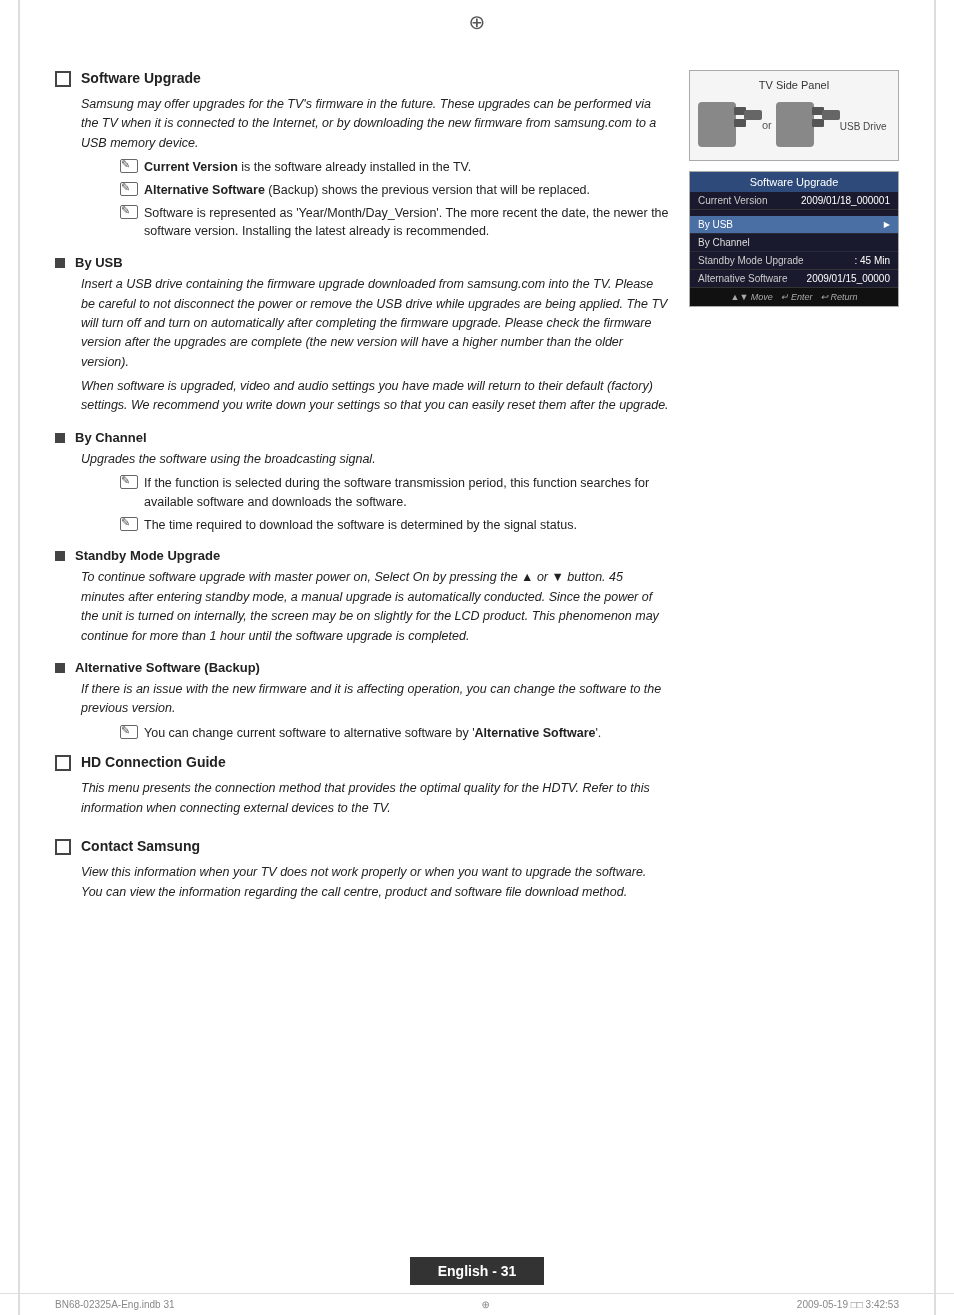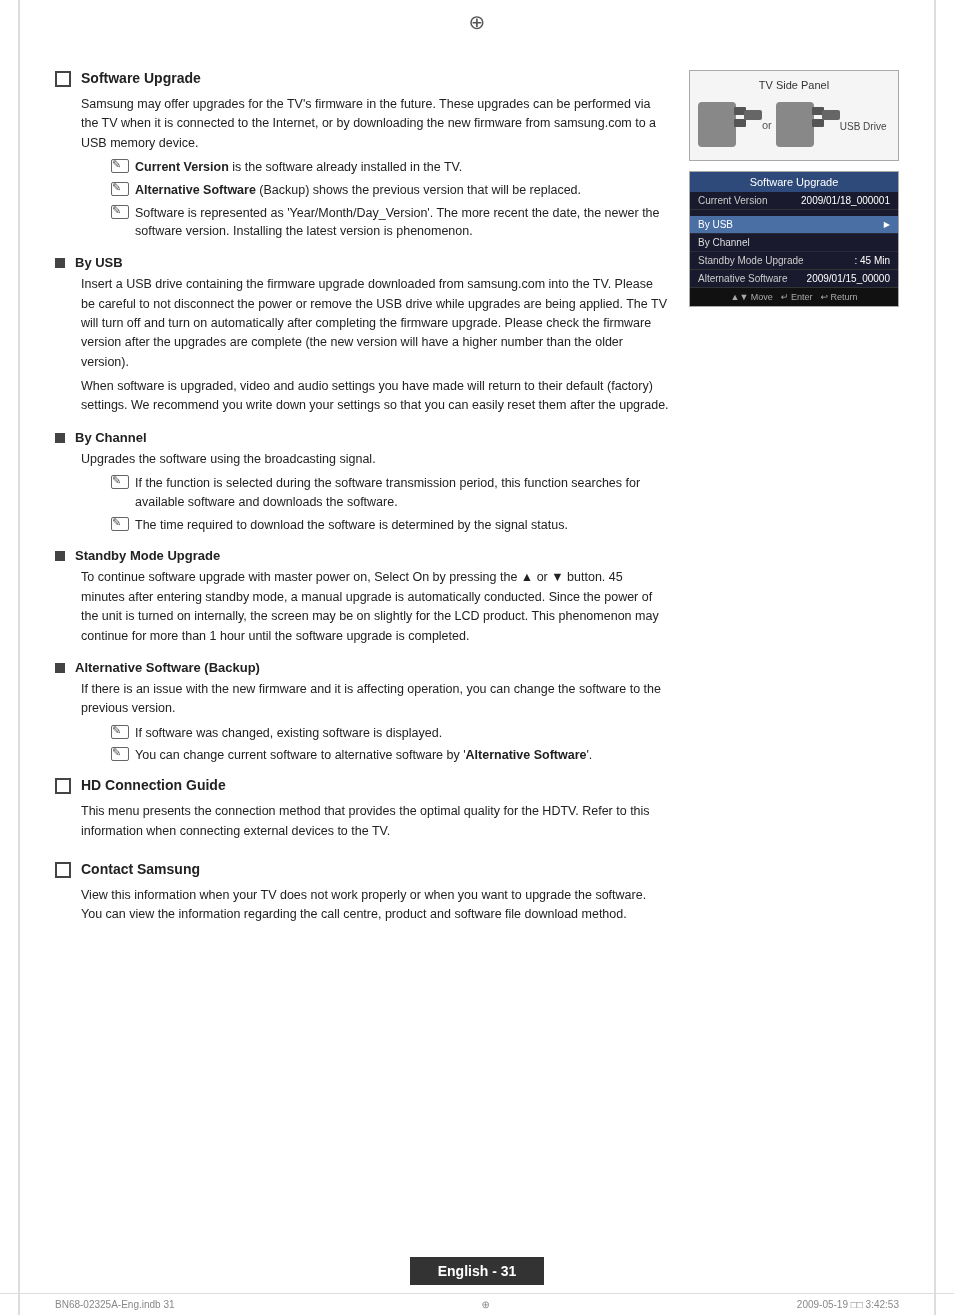--- a/index.html
+++ b/index.html
@@ -95,27 +95,28 @@
       font-size: 13px;
     }
 
     
     .body-text {
       font-size: 12.5px;
       line-height: 1.55;
       color: #222;
       margin-left: 26px;
       margin-bottom: 5px;
+      font-style: italic;
     }
 
     
     .note-item {
       display: flex;
       align-items: flex-start;
-      margin-left: 12px;
+      margin-left: 21px;
       margin-bottom: 4px;
       padding-left: 44px;
     }
     .note-icon {
       width: 18px;
       height: 14px;
       flex-shrink: 0;
       margin-right: 6px;
       margin-top: 1px;
       display: inline-block;
@@ -237,20 +238,21 @@
       font-size: 8px;
     }
     .sw-footer {
       display: flex;
       justify-content: center;
       gap: 8px;
       padding: 4px 6px;
       background: #111;
       font-size: 9px;
       color: #aaa;
+      font-style: italic;
     }
 
     
     .left-content {
       margin-right: 230px;
     }
 
     
     .page-footer {
       position: absolute;
@@ -373,21 +375,21 @@
       </span>
     </div>
     <div class="note-item">
       <span class="note-icon"></span>
       <span class="note-text">
         <span class="bold-inline">Alternative Software</span><span> (Backup) shows the previous version that will be replaced.</span>
       </span>
     </div>
     <div class="note-item">
       <span class="note-icon"></span>
-      <span class="note-text">Software is represented as 'Year/Month/Day_Version'. The more recent the date, the newer the software version. Installing the latest version is phenomenon.</span>
+      <span class="note-text">Software is represented as 'Year/Month/Day_Version'. The more recent the date, the newer the software version. Installing the latest already is recommended.</span>
     </div>
 
     <div class="subsection-heading">
       <span class="square-bullet"></span>
       <span class="subsection-title">By USB</span>
     </div>
     <p class="body-text">Insert a USB drive containing the firmware upgrade downloaded from samsung.com into the TV. Please be careful to not disconnect the power or remove the USB drive while upgrades are being applied. The TV will turn off and turn on automatically after completing the firmware upgrade. Please check the firmware version after the upgrades are complete (the new version will have a higher number than the older version).</p>
     <p class="body-text">When software is upgraded, video and audio settings you have made will return to their default (factory) settings. We recommend you write down your settings so that you can easily reset them after the upgrade.</p>
 
     <div class="subsection-heading">
@@ -408,24 +410,20 @@
       <span class="square-bullet"></span>
       <span class="subsection-title">Standby Mode Upgrade</span>
     </div>
     <p class="body-text">To continue software upgrade with master power on, Select On by pressing the ▲ or ▼ button. 45 minutes after entering standby mode, a manual upgrade is automatically conducted. Since the power of the unit is turned on internally, the screen may be on slightly for the LCD product. This phenomenon may continue for more than 1 hour until the software upgrade is completed.</p>
 
     <div class="subsection-heading">
       <span class="square-bullet"></span>
       <span class="subsection-title">Alternative Software (Backup)</span>
     </div>
     <p class="body-text">If there is an issue with the new firmware and it is affecting operation, you can change the software to the previous version.</p>
-    <div class="note-item">
-      <span class="note-icon"></span>
-      <span class="note-text">If software was changed, existing software is displayed.</span>
-    </div>
     <div class="note-item">
       <span class="note-icon"></span>
       <span class="note-text">
         You can change current software to alternative software by '<span class="bold-inline">Alternative Software</span>'.
       </span>
     </div>
 
     <div class="section-heading" style="margin-top:12px;">
       <span class="checkbox-icon"></span>
       <span class="section-title">HD Connection Guide</span>

